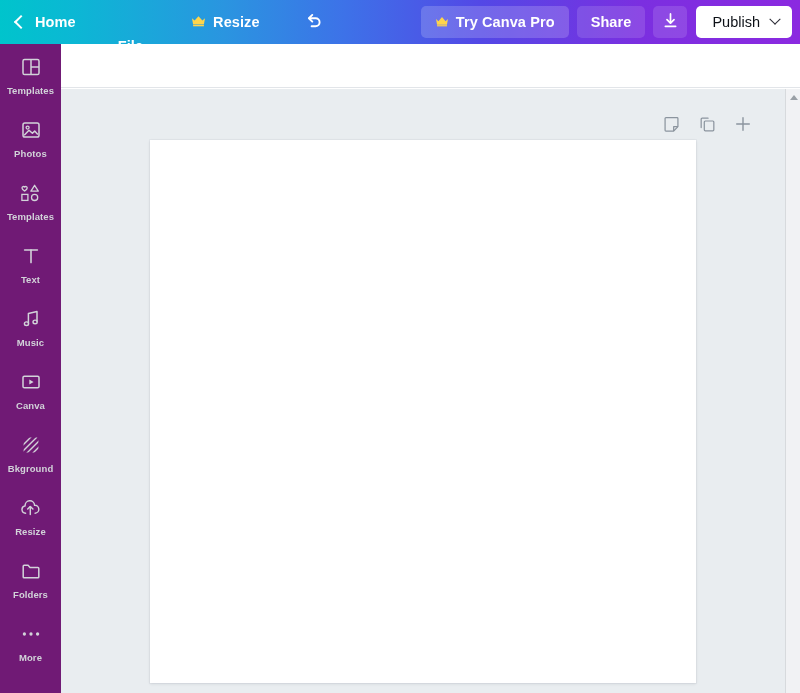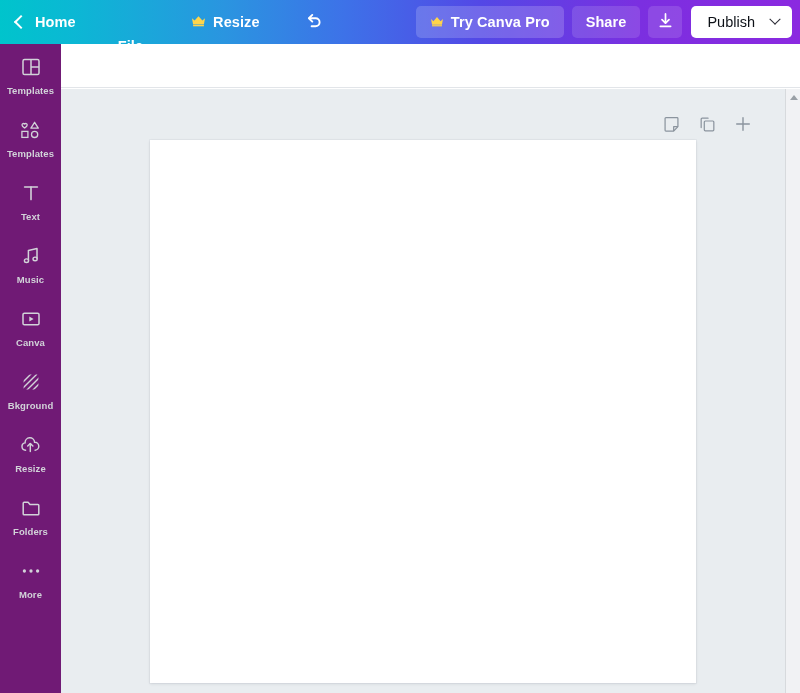--- a/index.html
+++ b/index.html
@@ -108,21 +108,21 @@
     cursor: pointer;
   }
   .btn-publish {
     background: #ffffff;
     color: #0d1117;
     height: 32px;
     padding: 0 13px 0 16px;
     border-radius: 5px;
     display: flex;
     align-items: center;
-    gap: 16px;
+    gap: 11px;
     font-size: 14.5px;
     font-weight: normal;
     cursor: pointer;
   }
   .chev-down {
     display: inline-block;
     width: 7px; height: 7px;
     border-right: 1.9px solid #2b2b35;
     border-bottom: 1.9px solid #2b2b35;
     transform: rotate(45deg) translate(-2px,-2px);
@@ -321,20 +321,30 @@
       <span class="ico">
         <svg width="22" height="22" viewBox="0 0 22 22">
           <rect x="3" y="3.5" width="16" height="15" rx="1.6" fill="none" stroke="#d2d3d9" stroke-width="1.5"></rect>
           <line x1="11" y1="3.5" x2="11" y2="18.5" stroke="#d2d3d9" stroke-width="1.5"></line>
           <line x1="11" y1="11" x2="19" y2="11" stroke="#d2d3d9" stroke-width="1.5"></line>
         </svg>
       </span>
       <span class="side-label">Templates</span>
     </div>
 
+    <div class="side-item">
+      <span class="ico">
+        <svg width="22" height="22" viewBox="0 0 22 22">
+          <rect x="3" y="4" width="16" height="14" rx="1.8" fill="none" stroke="#d2d3d9" stroke-width="1.5"></rect>
+          <circle cx="7.6" cy="8.6" r="1.5" fill="none" stroke="#d2d3d9" stroke-width="1.3"></circle>
+          <path d="M4.2 16.2 L9 11.2 L12.4 14.3 L14.7 12.1 L17.8 15.4" fill="none" stroke="#d2d3d9" stroke-width="1.5" stroke-linejoin="round"></path>
+        </svg>
+      </span>
+      <span class="side-label">Photos</span>
+    </div>
 
     <div class="side-item">
       <span class="ico">
         <svg width="24" height="22" viewBox="0 0 24 22">
           <path d="M5.6 5.1 c-.9-1.1-2.6-.6-2.6.8 0 1.3 1.8 2.6 2.6 3.2 .8-.6 2.6-1.9 2.6-3.2 0-1.4-1.7-1.9-2.6-.8z" fill="none" stroke="#d2d3d9" stroke-width="1.3" stroke-linejoin="round"></path>
           <path d="M15.6 3.3 L19.3 9.2 H11.9 Z" fill="none" stroke="#d2d3d9" stroke-width="1.3" stroke-linejoin="round"></path>
           <rect x="2.9" y="12.4" width="6" height="6" fill="none" stroke="#d2d3d9" stroke-width="1.3"></rect>
           <circle cx="15.6" cy="15.4" r="3.1" fill="none" stroke="#d2d3d9" stroke-width="1.3"></circle>
         </svg>
       </span>

